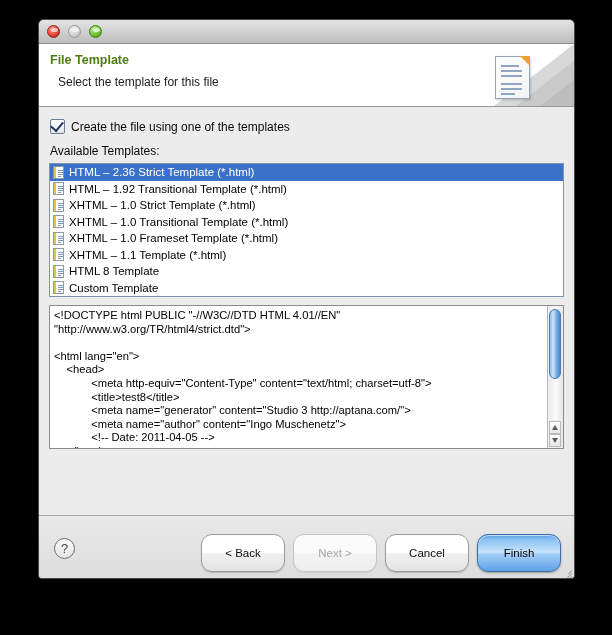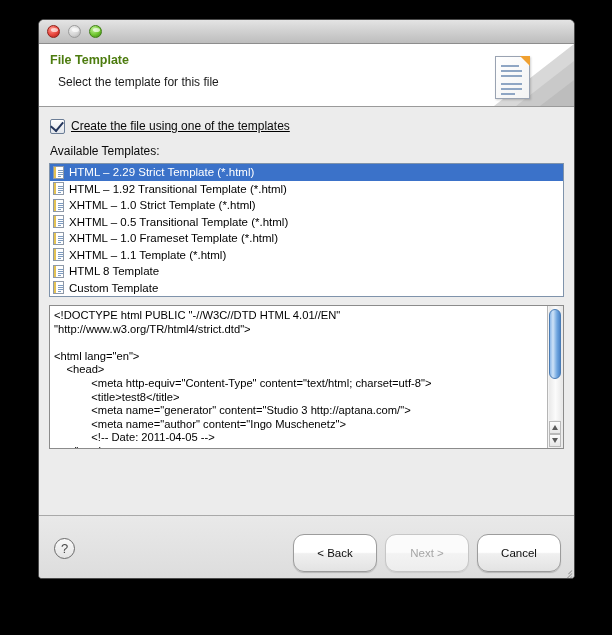--- a/index.html
+++ b/index.html
@@ -144,23 +144,22 @@
     position: relative;
     height: 408px;
     background: #ececec;
     padding: 0;
   }
 
   .chkrow {
     position: absolute;
     left: 11px; top: 12px;
     display: flex;
-    align-items: flex-start;
+    align-items: flex-end;
     gap: 6px;
-    text-decoration: underline;
   }
   .checkbox {
     width: 13px; height: 13px;
     border-radius: 2px;
     border: 1px solid #6b7d96;
     background: linear-gradient(to bottom, #fdfdfd 0%, #e2e6ec 100%);
     position: relative;
     box-shadow: inset 0 1px 0 #fff;
     flex: none;
   }
@@ -409,21 +408,21 @@
       <div class="avail">Available Templates:</div>
 
       <div id="listbox">
           <div class="lrow sel">
             <span class="ficon">
               <i style="top: 3px; width: 5px;"></i>
               <i style="top: 5px; width: 5px;"></i>
               <i style="top: 7px; width: 5px;"></i>
               <i style="top: 9px; width: 3px;"></i>
             </span>
-            <span>HTML – 2.29 Strict Template (*.html)</span>
+            <span>HTML – 2.36 Strict Template (*.html)</span>
           </div>
           <div class="lrow">
             <span class="ficon">
               <i style="top: 3px; width: 5px;"></i>
               <i style="top: 5px; width: 5px;"></i>
               <i style="top: 7px; width: 5px;"></i>
               <i style="top: 9px; width: 3px;"></i>
             </span>
             <span>HTML – 1.92 Transitional Template (*.html)</span>
           </div>
@@ -436,21 +435,21 @@
             </span>
             <span>XHTML – 1.0 Strict Template (*.html)</span>
           </div>
           <div class="lrow">
             <span class="ficon">
               <i style="top: 3px; width: 5px;"></i>
               <i style="top: 5px; width: 5px;"></i>
               <i style="top: 7px; width: 5px;"></i>
               <i style="top: 9px; width: 3px;"></i>
             </span>
-            <span>XHTML – 0.5 Transitional Template (*.html)</span>
+            <span>XHTML – 1.0 Transitional Template (*.html)</span>
           </div>
           <div class="lrow">
             <span class="ficon">
               <i style="top: 3px; width: 5px;"></i>
               <i style="top: 5px; width: 5px;"></i>
               <i style="top: 7px; width: 5px;"></i>
               <i style="top: 9px; width: 3px;"></i>
             </span>
             <span>XHTML – 1.0 Frameset Template (*.html)</span>
           </div>
@@ -508,20 +507,21 @@
       </div>
 
     </div>
 
     <div id="footer">
       <div id="helpbtn">?</div>
       <div class="btnrow">
           <div class="abtn">&lt; Back</div>
           <div class="abtn disabled">Next &gt;</div>
           <div class="abtn">Cancel</div>
+          <div class="abtn default">Finish</div>
         </div>
       <div class="grip">
         <s style="width:13px; bottom:3px;"></s>
         <s style="width:9px;  bottom:6px;"></s>
         <s style="width:5px;  bottom:9px;"></s>
       </div>
     </div>
 
   </div>
 </div>

